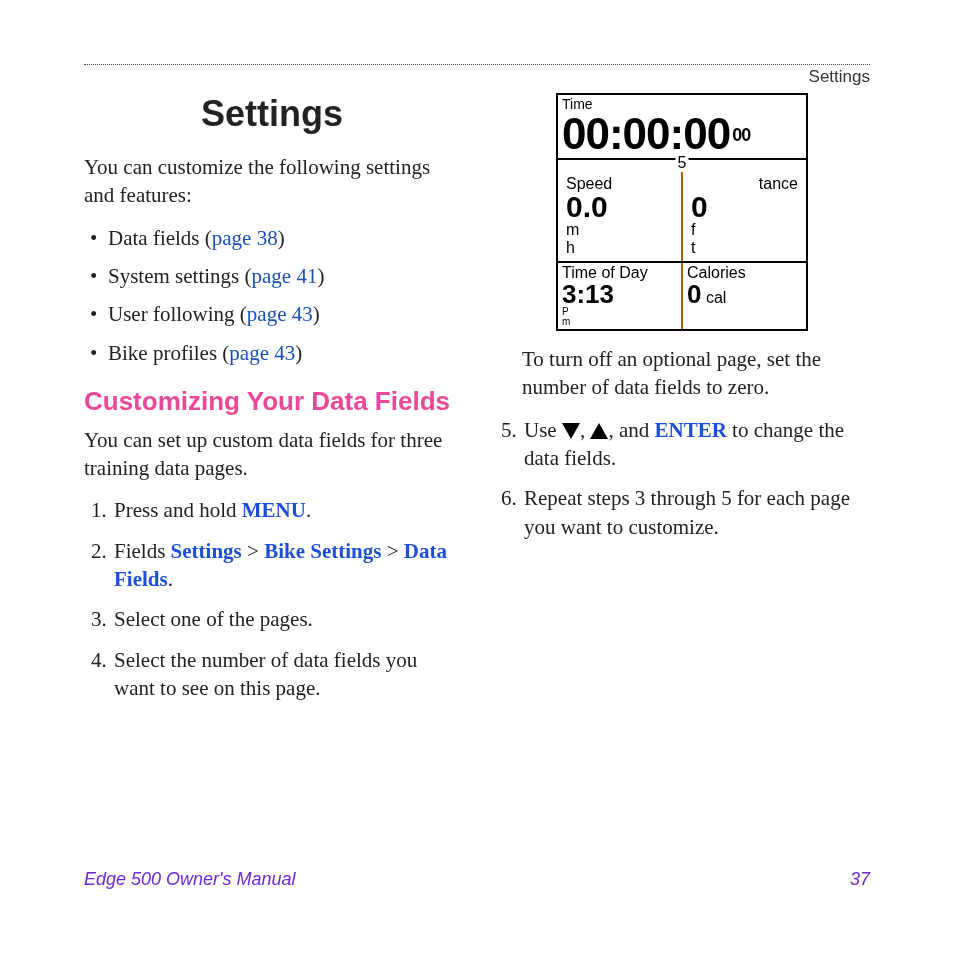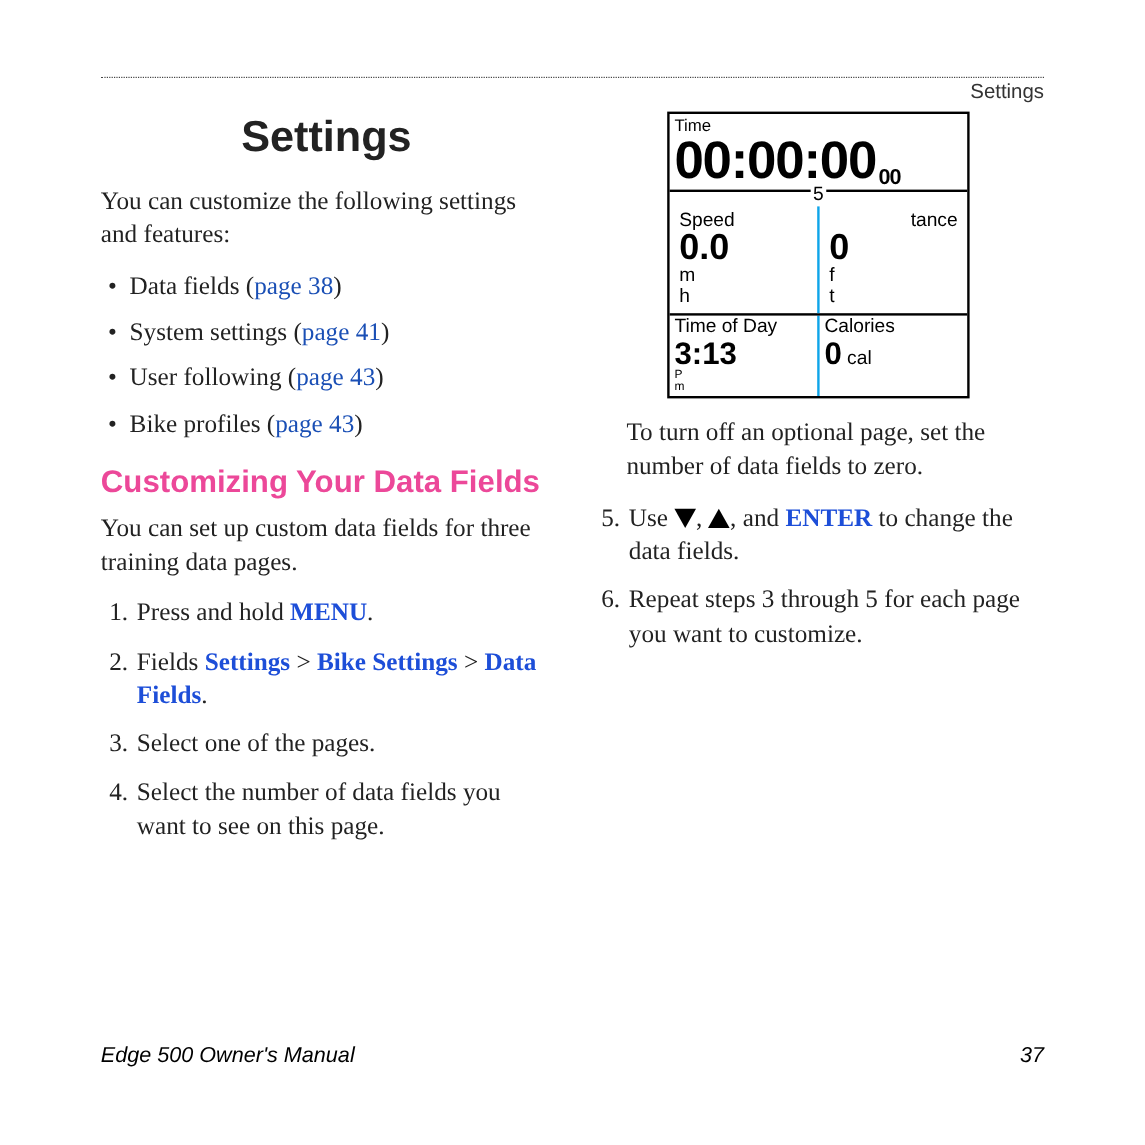--- a/index.html
+++ b/index.html
@@ -42,21 +42,21 @@
     margin: 18px 0 8px;
     line-height: 1.25;
   }
   ol.steps { list-style: decimal outside; padding-left: 28px; }
   ol.steps li { font-size: 21px; line-height: 1.35; margin-bottom: 12px; padding-left: 2px; }
   .kw { color: #1d4ed8; font-weight: 700; font-family: Georgia, serif; }
   .path-sep { font-family: Georgia, serif; color: #222; }
   .footer {
     position: absolute; bottom: 0; left: 0; width: 100%;
     font-style: italic; font-family: Arial, Helvetica, sans-serif;
-    color: #000000; font-size: 18px;
+    color: #6d28d9; font-size: 18px;
     display: flex; justify-content: space-between;
   }
   .right-steps { list-style: decimal outside; padding-left: 28px; margin-top: 14px; }
   .right-steps li { font-size: 21px; line-height: 1.35; margin-bottom: 12px; padding-left: 2px; }
   .tri { display: inline-block; vertical-align: -2px; }
   .tri-down {
     width: 0; height: 0; border-left: 9px solid transparent; border-right: 9px solid transparent;
     border-top: 16px solid #000;
   }
   .tri-up {
@@ -66,27 +66,27 @@
   .caption { font-size: 21px; line-height: 1.35; margin: 14px 0 10px; padding-left: 28px; }
   
   .device-wrap { display: flex; justify-content: center; }
   .device {
     width: 252px; border: 2px solid #000; background: #fff; font-family: Arial, Helvetica, sans-serif;
     color: #000;
   }
   .dev-title { font-size: 14px; padding: 1px 4px 0; }
   .dev-time {
     font-family: Arial, sans-serif; font-weight: 900; letter-spacing: -1px;
-    font-size: 44px; line-height: 44px; padding: 0 4px 2px 4px; display: flex; align-items: flex-end; gap: 2px;
+    font-size: 44px; line-height: 44px; padding: 0 4px 2px 4px; display: flex; align-items: center; gap: 2px;
   }
   .dev-time .ss { font-size: 18px; line-height: 18px; margin-top: 2px; font-weight: 900; }
   .ampm { font-size: 10px; line-height: 10px; }
   .rowpair { display:flex; }
   .rowpair > div { flex:1; display:flex; flex-direction:column; }
-  .rowpair > div + div { border-left:2px solid #0ea5e9; }
+  .rowpair > div + div { border-left:2px solid #a16207; }
   .spin-overlay {
     position:absolute; left:50%; top:0; transform:translate(-50%,-6px);
     display:flex; flex-direction:column; align-items:center; background:#fff; padding:0 2px;
   }
   .section-mid { position:relative; border-top:2px solid #000; }
   .section-mid .rowpair > div { padding:14px 4px 2px; }
 </style>
 </head>
 <body>
 

